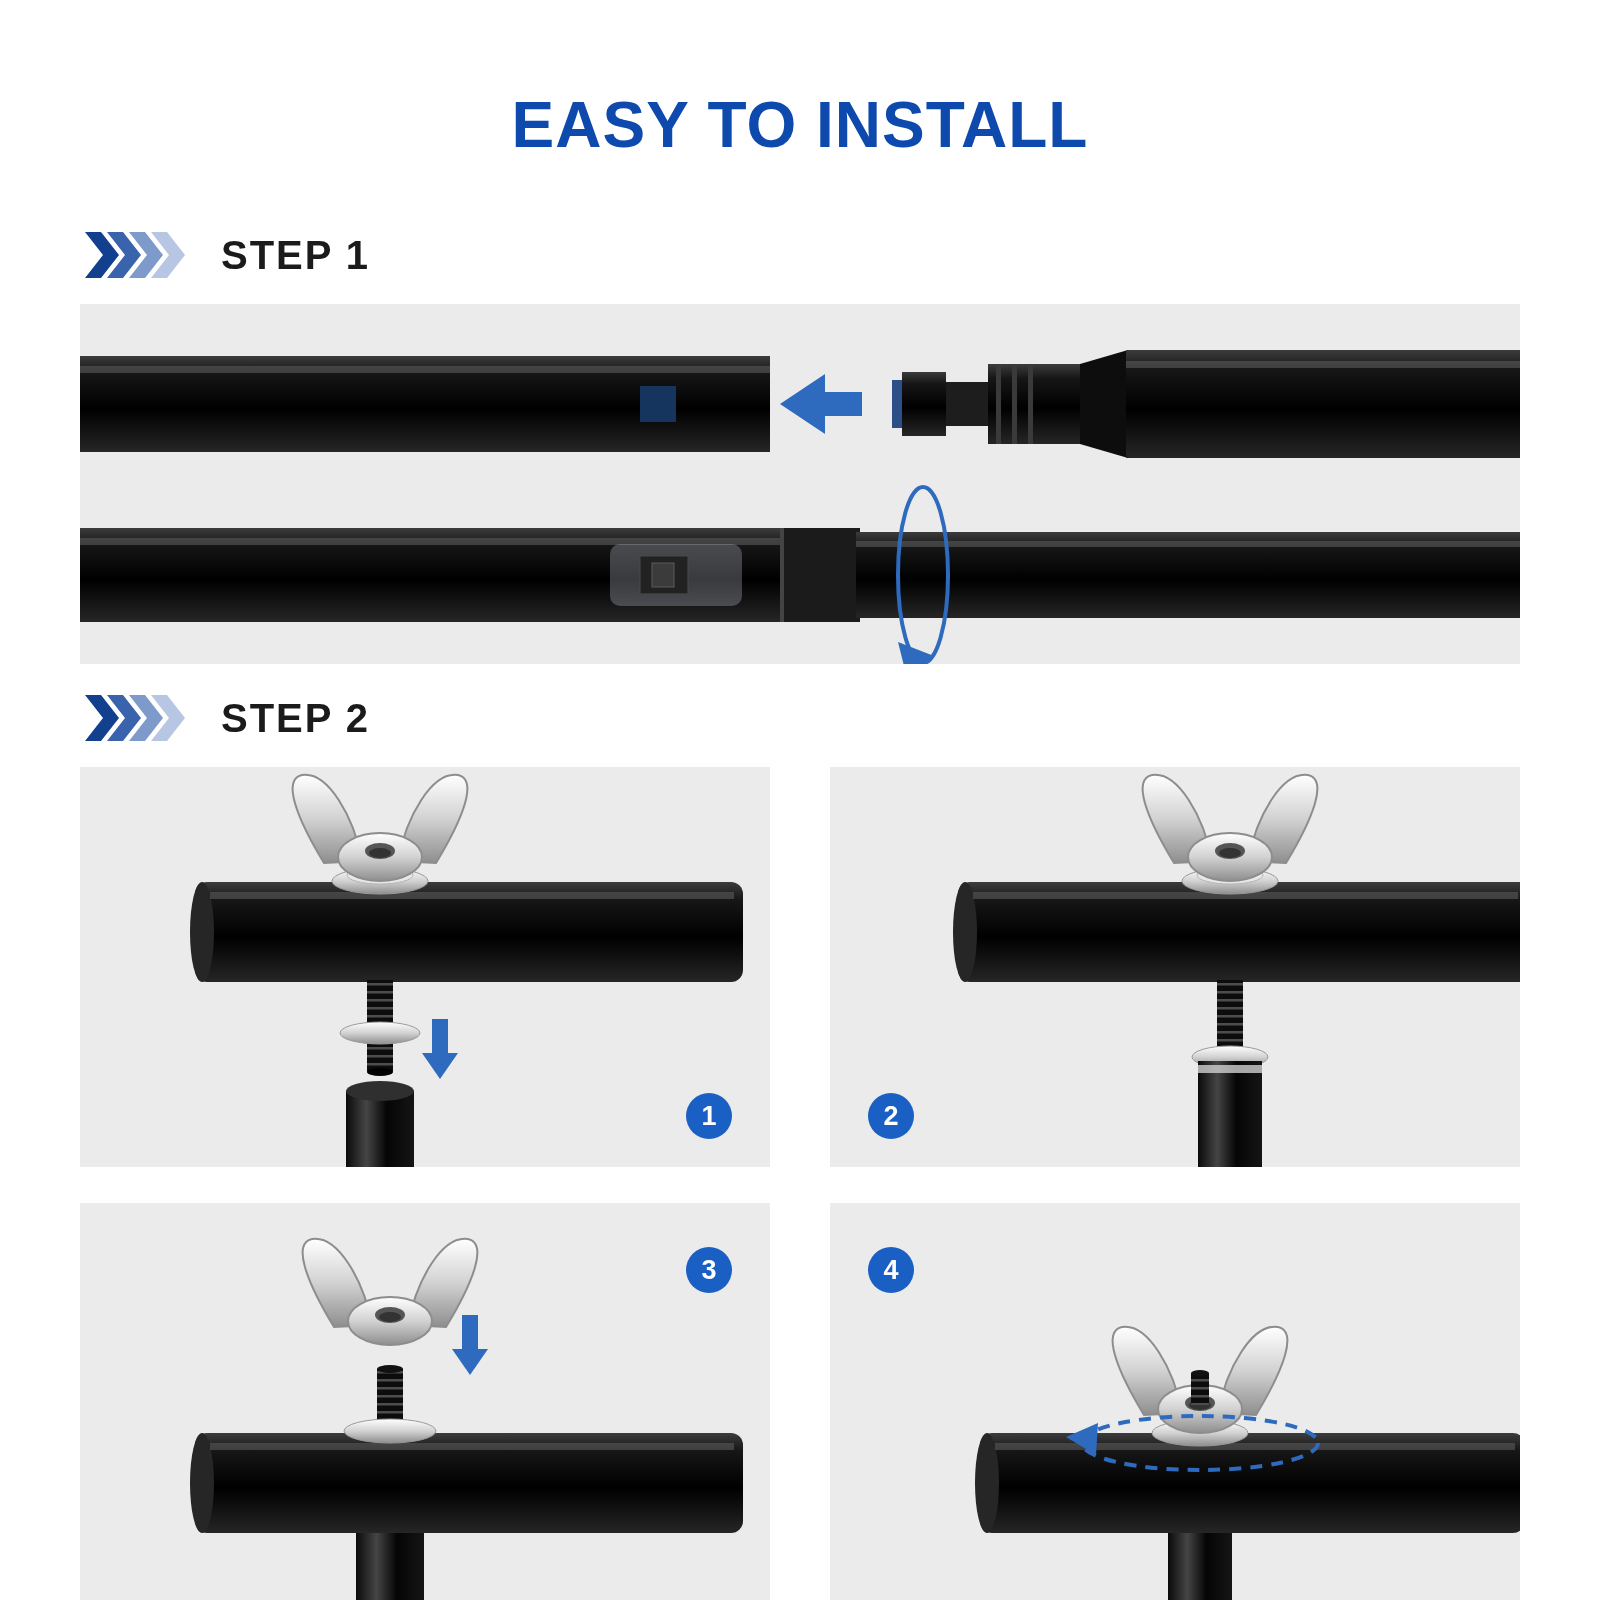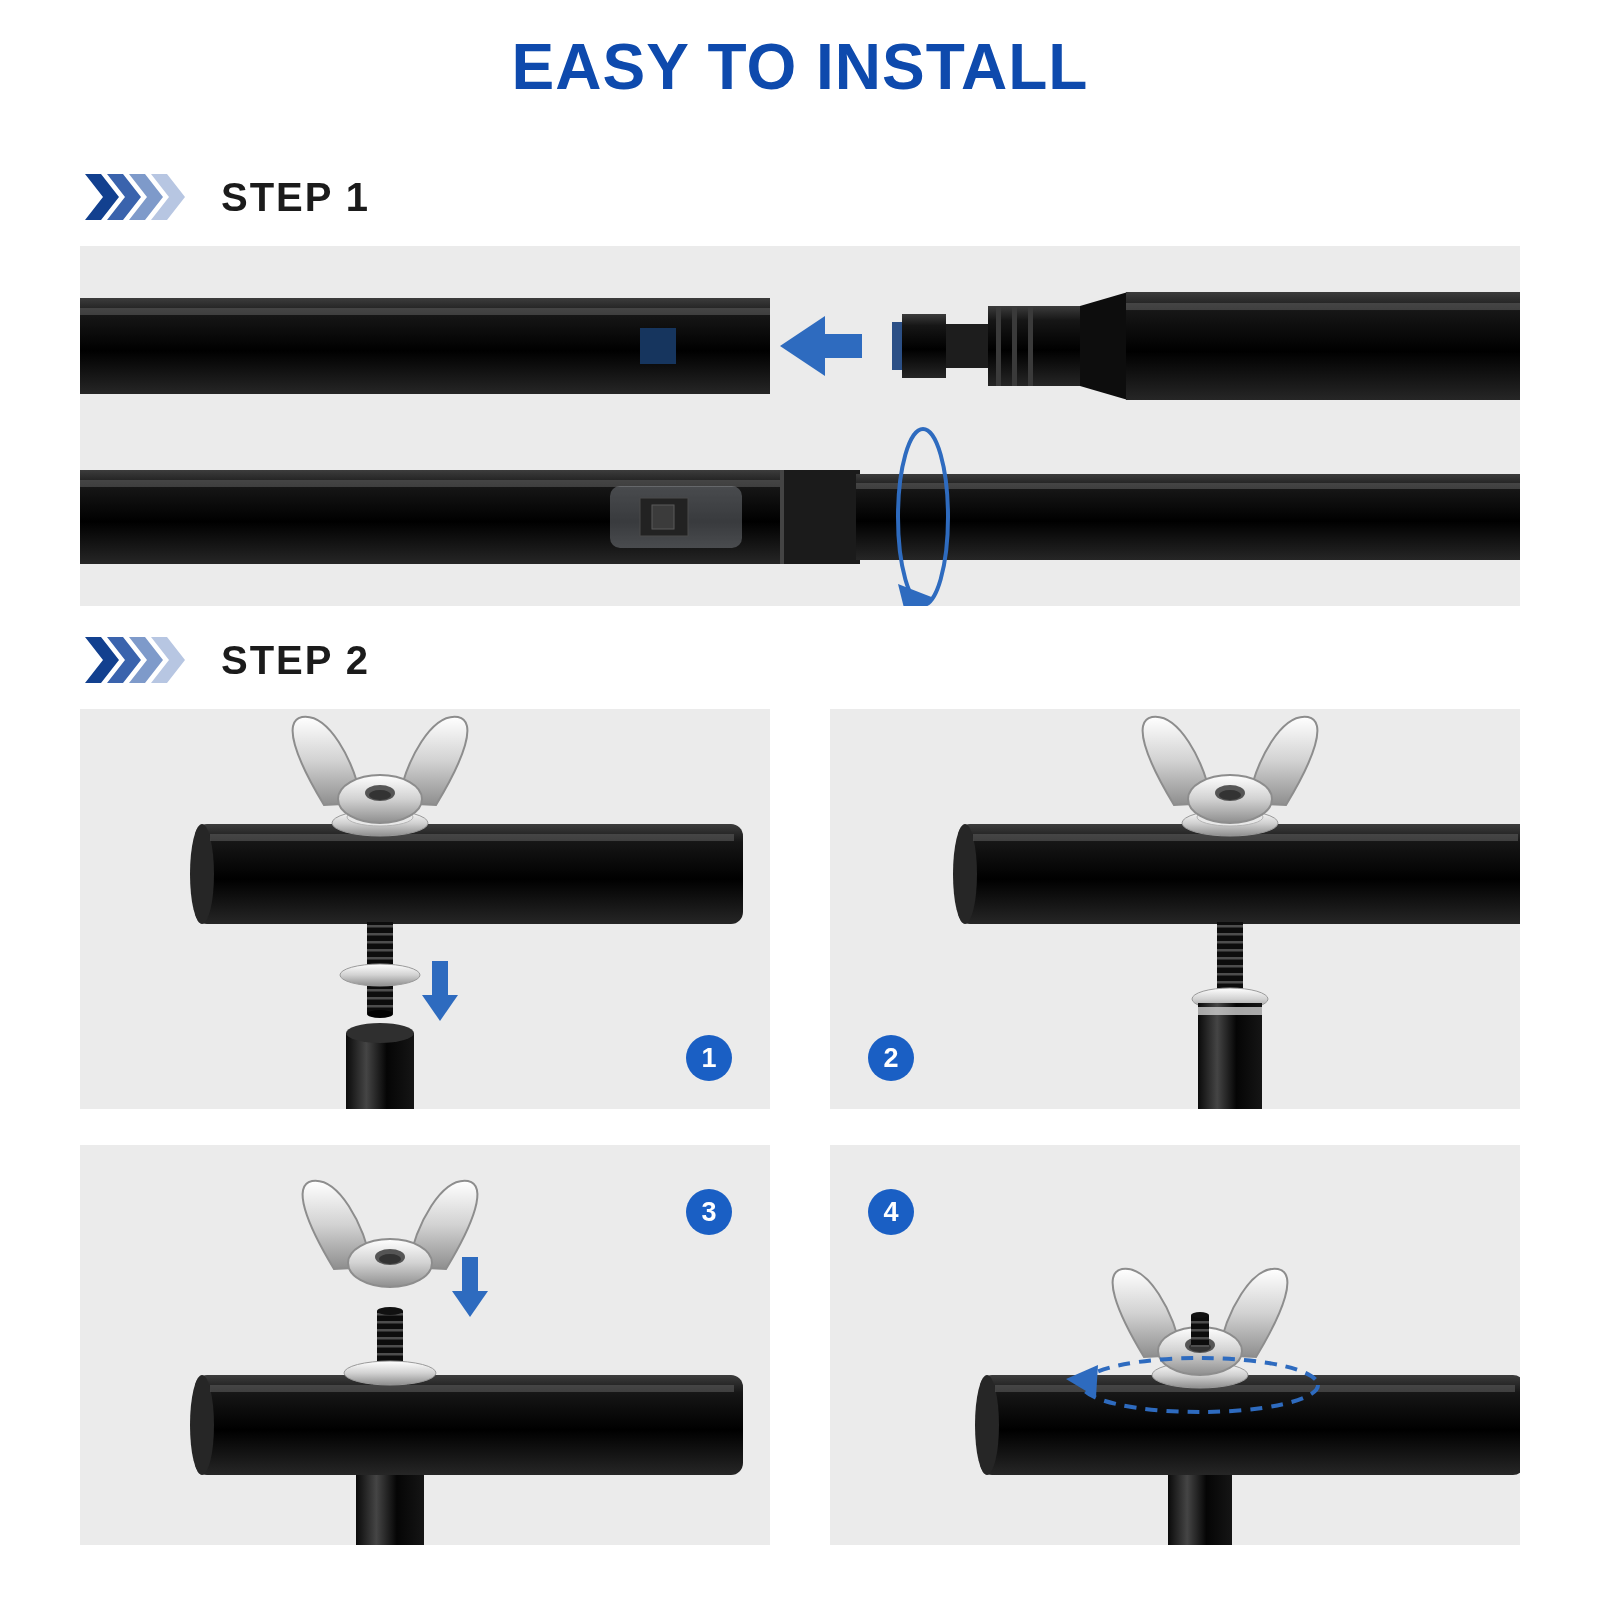--- a/index.html
+++ b/index.html
@@ -3,21 +3,21 @@
 <meta charset="utf-8">
 <style>
   html, body {
     margin: 0; padding: 0;
     width: 1600px; height: 1600px;
     background: #ffffff;
     overflow: hidden;
     font-family: "Liberation Sans", sans-serif;
   }
   .page-title {
-    margin-top: 30px;
+    margin-top: 88px;
     text-align: center;
     font-size: 64px;
     font-weight: bold;
     letter-spacing: 1px;
     color: var(--accent-blue, #0e4aad);
   }
   .step-header {
     display: flex;
     align-items: center;
     gap: 32px;

